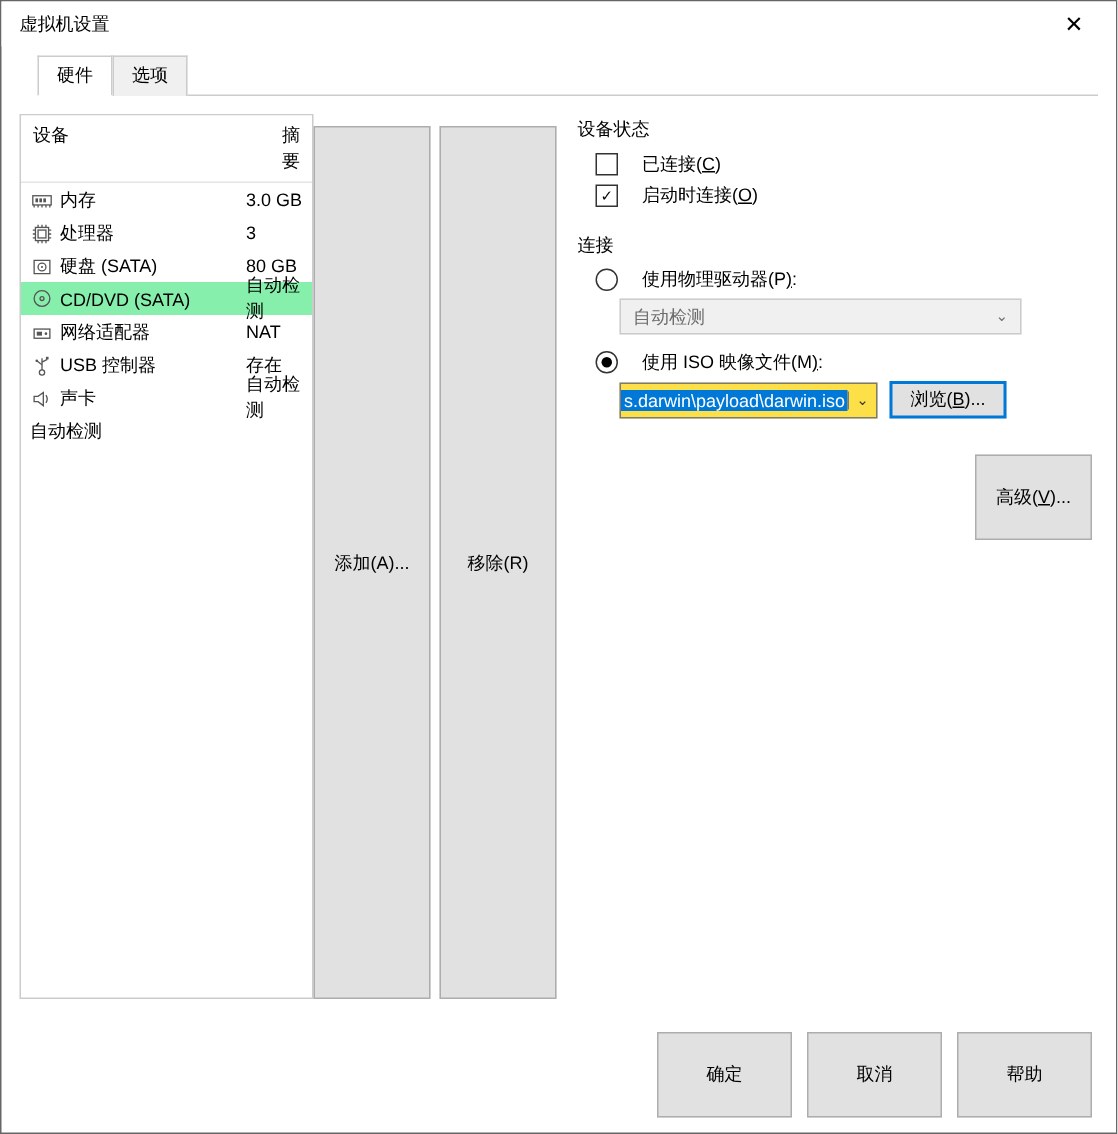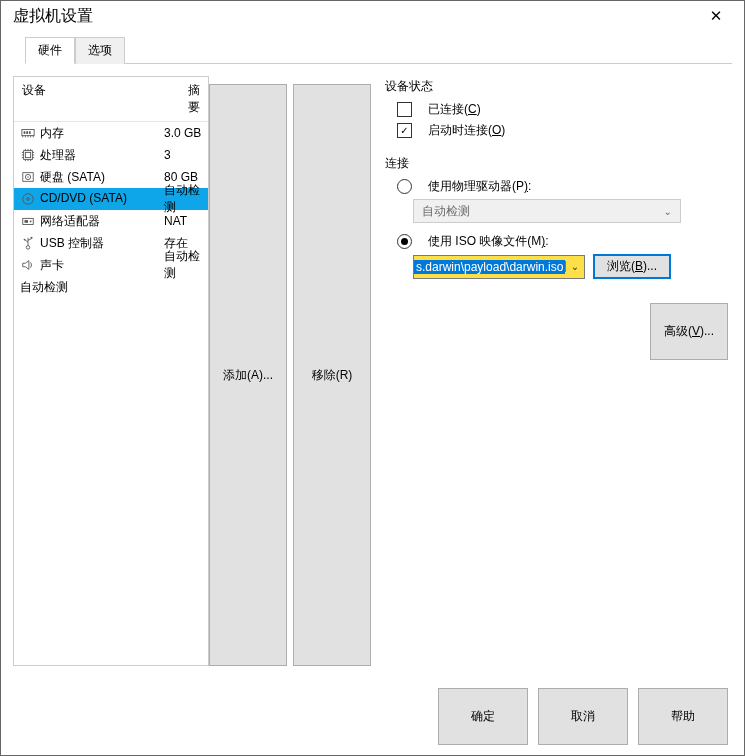--- a/index.html
+++ b/index.html
@@ -1,35 +1,35 @@
 <!DOCTYPE html>
 <html><head>
 <meta charset="utf-8">
 <style>
   html,body{margin:0;padding:0;font-family:"Microsoft YaHei","Segoe UI",sans-serif;font-size:12px;color:#000;background:#fff}
   .window{width:745px;height:756px;box-sizing:border-box;border:1px solid #666;background:#fff;display:flex;flex-direction:column;position:relative}
   .titlebar{display:flex;align-items:center;justify-content:space-between;height:30px;padding:0 8px;background:#fff}
-  .titlebar .title{font-size:16px;padding-left:4px}
+  .titlebar .title{font-size:12px;padding-left:4px}
   .titlebar .close{width:40px;height:30px;display:flex;align-items:center;justify-content:center;font-size:15px;cursor:default}
   .tabs{display:flex;padding:6px 12px 0 24px}
   .tab{padding:4px 12px;border:1px solid #ccc;border-bottom:none;background:#f0f0f0;font-size:12px;margin-right:0}
   .tab.active{background:#fff;border-bottom:1px solid #fff;position:relative;z-index:2}
   .tab-sep{flex:1;border-bottom:1px solid #ccc}
   .content{flex:1;display:flex;padding:12px;gap:16px}
   .left-col{width:352px;display:flex;}
   .device-table{border:1px solid #ccc;flex:1;display:flex;flex-direction:column}
   .hdr-row{display:flex;border-bottom:1px solid #e5e5e5;background:#fff}
   .hdr-cell{padding:5px 8px;font-size:12px}
   .col1{width:150px}
   .col2{flex:1}
   .rows{flex:1;overflow:auto}
   .drow{display:flex;align-items:center;padding:2px 6px;height:18px;font-size:12px}
-  .drow.selected{background:#0ea5e9}
+  .drow.selected{background:#86efac}
   .drow .ico{width:16px;height:16px;display:inline-flex;align-items:center;justify-content:center;margin-right:4px}
-  .drow .c1{width:144px;display:flex;align-items:flex-start}
+  .drow .c1{width:144px;display:flex;align-items:flex-end}
   .drow .c2{flex:1}
   .left-buttons{display:flex;justify-content:flex-end;gap:6px;margin-top:8px}
   .btn{min-width:78px;padding:19px 10px;border:1px solid #adadad;background:#e1e1e1;font-size:12px;text-align:center;font-family:inherit}
   .right-col{flex:1;padding:2px 4px 0 4px}
   .group-title{font-size:12px;margin-bottom:6px}
   .group{margin-bottom:16px}
   .chk-row, .radio-row{display:flex;align-items:center;margin:4px 0 4px 12px;gap:16px}
   .chk{width:13px;height:13px;border:1px solid #333;display:inline-flex;align-items:center;justify-content:center;font-size:10px}
   .radio{width:13px;height:13px;border:1px solid #333;border-radius:50%;display:inline-flex;align-items:center;justify-content:center}
   .radio.on::after{content:"";width:7px;height:7px;background:#000;border-radius:50%}

